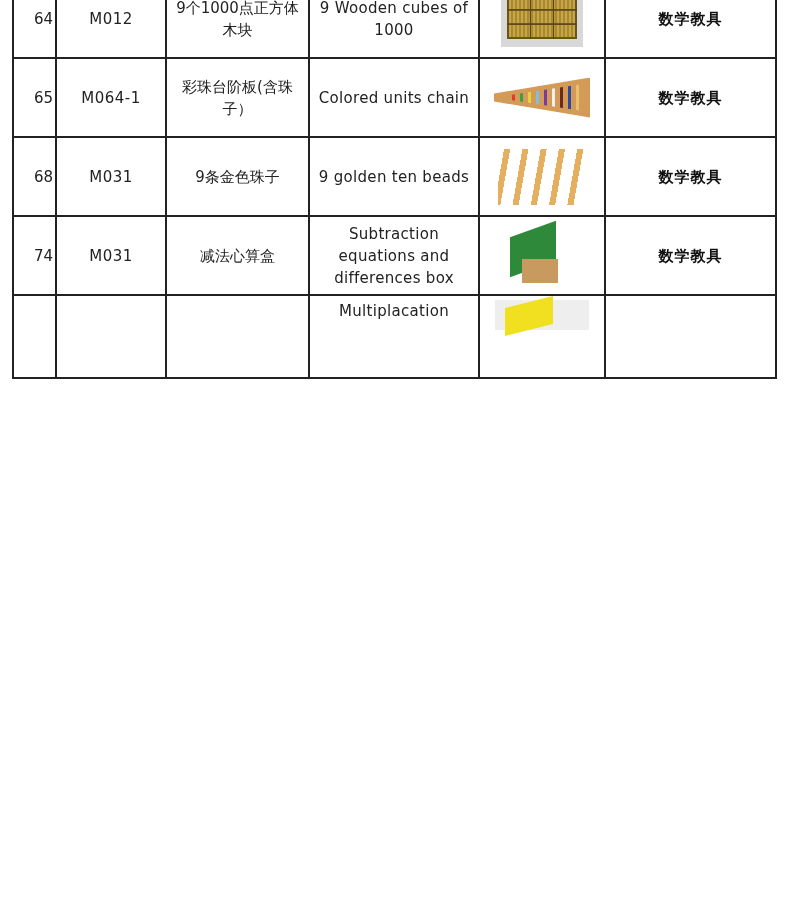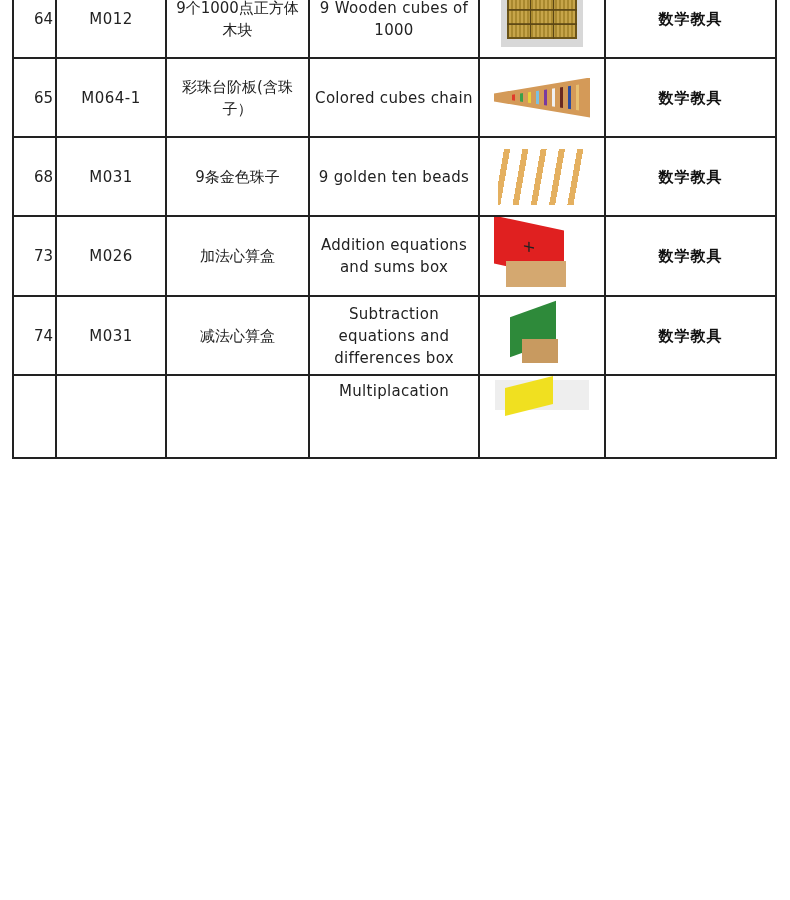--- a/index.html
+++ b/index.html
@@ -103,38 +103,30 @@
       <td class="code">M012</td>
       <td class="cn">9个1000点正方体木块</td>
       <td class="en">9 Wooden cubes of 1000</td>
       <td class="img"><span class="ph p-cubes"></span></td>
       <td class="cat">数学教具</td>
     </tr>
     <tr>
       <td class="idx">65</td>
       <td class="code">M064-1</td>
       <td class="cn">彩珠台阶板(含珠子）</td>
-      <td class="en">Colored cubes chain</td>
+      <td class="en">Colored units chain</td>
       <td class="img"><span class="ph p-tri"></span></td>
       <td class="cat">数学教具</td>
     </tr>
     <tr>
       <td class="idx">68</td>
       <td class="code">M031</td>
       <td class="cn">9条金色珠子</td>
       <td class="en">9 golden ten beads</td>
       <td class="img"><span class="ph p-chains"></span></td>
-      <td class="cat">数学教具</td>
-    </tr>
-    <tr>
-      <td class="idx">73</td>
-      <td class="code">M026</td>
-      <td class="cn">加法心算盒</td>
-      <td class="en">Addition equations and sums box</td>
-      <td class="img"><span class="ph p-add"></span></td>
       <td class="cat">数学教具</td>
     </tr>
     <tr>
       <td class="idx">74</td>
       <td class="code">M031</td>
       <td class="cn">减法心算盒</td>
       <td class="en">Subtraction equations and differences box</td>
       <td class="img"><span class="ph p-sub"></span></td>
       <td class="cat">数学教具</td>
     </tr>

